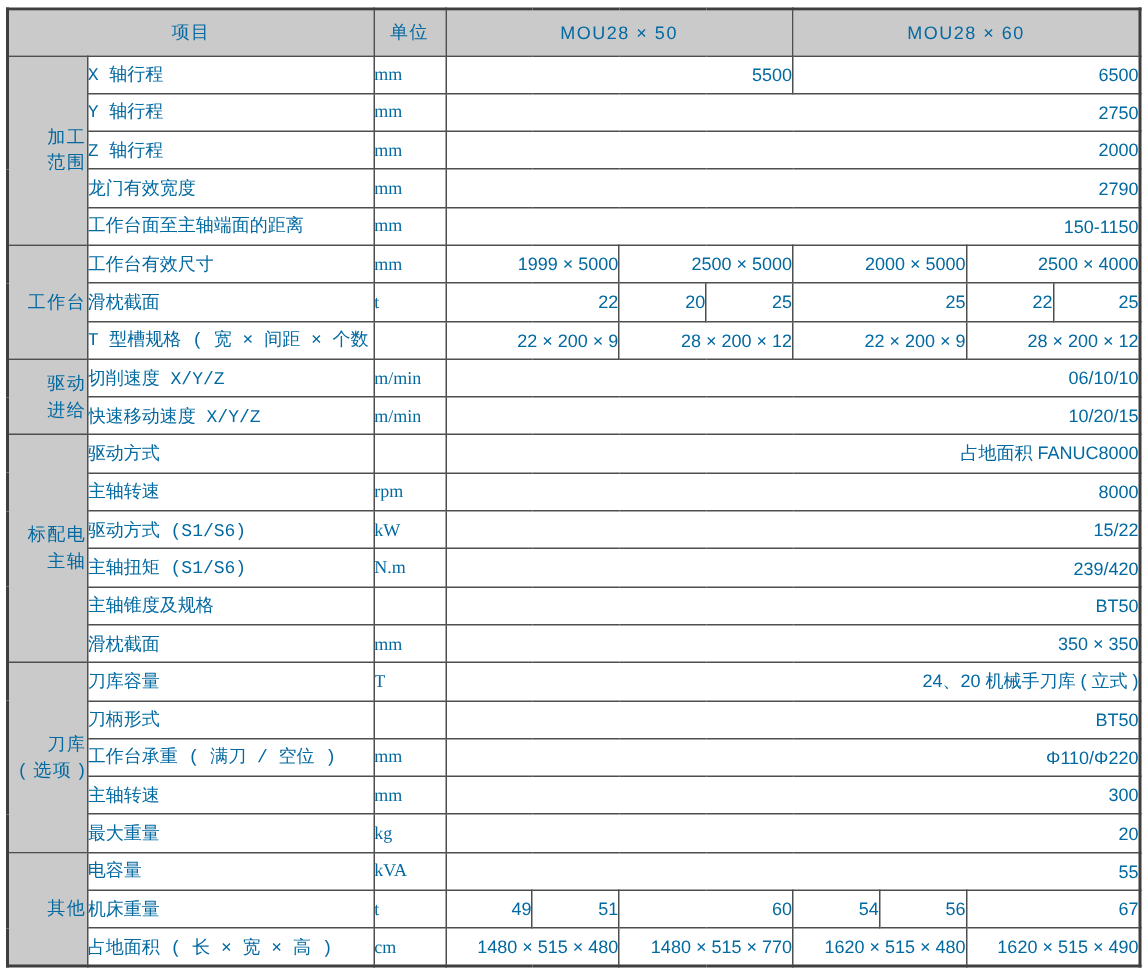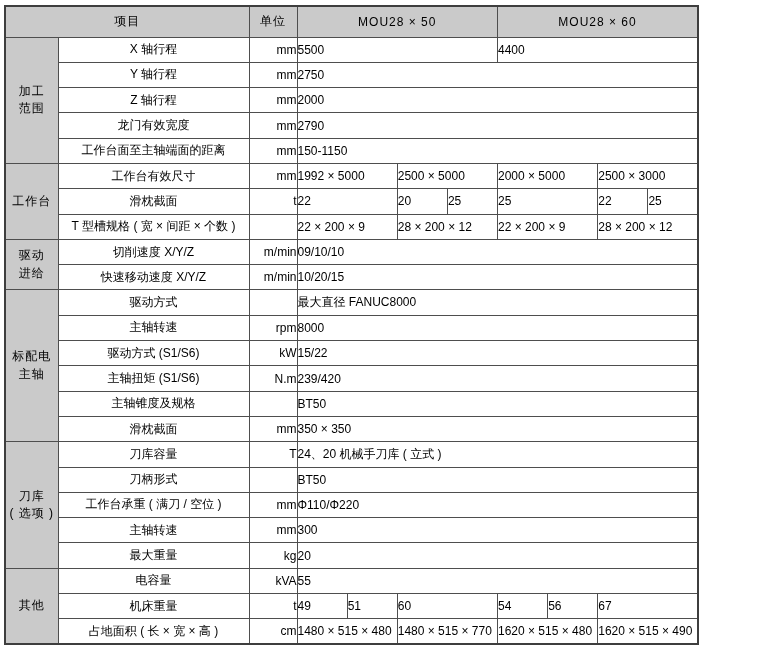--- a/index.html
+++ b/index.html
@@ -13,58 +13,60 @@
   }
   .canvas {
     position: relative;
     width: 765px;
     height: 647px;
   }
   table.spec {
     position: absolute;
     left: 4px;
     top: 5px;
-    width: 695px;
+    width: 757px;
     border-collapse: collapse;
     table-layout: fixed;
     border: 2px solid #3e3e3e;
     font-size: 12px;
-    color: #000000;
+    color: #0369a1;
   }
   table.spec th, table.spec td {
     border: 1px solid #4e4e4e;
     padding: 0;
     overflow: hidden;
     white-space: nowrap;
   }
   table.spec thead tr { height: 31px; }
   table.spec tbody tr { height: 25.3px; }
   th.hdr {
     background: #cacaca;
     font-weight: normal;
     text-align: center;
     letter-spacing: 1px;
   }
   td.cat {
     background: #cacaca;
-    text-align: center;
+    text-align: right;
     letter-spacing: 1px;
     line-height: 1.45;
   }
   td.item {
-    text-align: center;
+    text-align: left;
     padding-left: 9px;
     background: #ffffff;
+    font-family: Liberation Mono, monospace;
   }
   td.unit {
+    text-align: left;
+    background: #ffffff;
+    font-family: Liberation Serif, serif;
+  }
+  td.val {
     text-align: right;
-    background: #ffffff;
-  }
-  td.val {
-    text-align: left;
     background: #ffffff;
   }
 </style>
 </head>
 <body>
 
 <div class="canvas">
   <table class="spec">
     <colgroup>
       <col style="width:53px">
@@ -89,21 +91,21 @@
     </thead>
     <tbody id="spec-body">
         <tr>
           <td class="cat" rowspan="5">
             <div>加工</div>
             <div>范围</div>
           </td>
           <td class="item">X 轴行程</td>
           <td class="unit">mm</td>
           <td class="val" colspan="4">5500</td>
-          <td class="val" colspan="4">4400</td>
+          <td class="val" colspan="4">6500</td>
         </tr>
         <tr>
           <td class="item">Y 轴行程</td>
           <td class="unit">mm</td>
           <td class="val" colspan="8">2750</td>
         </tr>
         <tr>
           <td class="item">Z 轴行程</td>
           <td class="unit">mm</td>
           <td class="val" colspan="8">2000</td>
@@ -117,24 +119,24 @@
           <td class="item">工作台面至主轴端面的距离</td>
           <td class="unit">mm</td>
           <td class="val" colspan="8">150-1150</td>
         </tr>
         <tr>
           <td class="cat" rowspan="3">
             <div>工作台</div>
           </td>
           <td class="item">工作台有效尺寸</td>
           <td class="unit">mm</td>
-          <td class="val" colspan="2">1992 × 5000</td>
+          <td class="val" colspan="2">1999 × 5000</td>
           <td class="val" colspan="2">2500 × 5000</td>
           <td class="val" colspan="2">2000 × 5000</td>
-          <td class="val" colspan="2">2500 × 3000</td>
+          <td class="val" colspan="2">2500 × 4000</td>
         </tr>
         <tr>
           <td class="item">滑枕截面</td>
           <td class="unit">t</td>
           <td class="val" colspan="2">22</td>
           <td class="val" colspan="1">20</td>
           <td class="val" colspan="1">25</td>
           <td class="val" colspan="2">25</td>
           <td class="val" colspan="1">22</td>
           <td class="val" colspan="1">25</td>
@@ -147,35 +149,35 @@
           <td class="val" colspan="2">22 × 200 × 9</td>
           <td class="val" colspan="2">28 × 200 × 12</td>
         </tr>
         <tr>
           <td class="cat" rowspan="2">
             <div>驱动</div>
             <div>进给</div>
           </td>
           <td class="item">切削速度 X/Y/Z</td>
           <td class="unit">m/min</td>
-          <td class="val" colspan="8">09/10/10</td>
+          <td class="val" colspan="8">06/10/10</td>
         </tr>
         <tr>
           <td class="item">快速移动速度 X/Y/Z</td>
           <td class="unit">m/min</td>
           <td class="val" colspan="8">10/20/15</td>
         </tr>
         <tr>
           <td class="cat" rowspan="6">
             <div>标配电</div>
             <div>主轴</div>
           </td>
           <td class="item">驱动方式</td>
           <td class="unit"></td>
-          <td class="val" colspan="8">最大直径 FANUC8000</td>
+          <td class="val" colspan="8">占地面积 FANUC8000</td>
         </tr>
         <tr>
           <td class="item">主轴转速</td>
           <td class="unit">rpm</td>
           <td class="val" colspan="8">8000</td>
         </tr>
         <tr>
           <td class="item">驱动方式 (S1/S6)</td>
           <td class="unit">kW</td>
           <td class="val" colspan="8">15/22</td>

